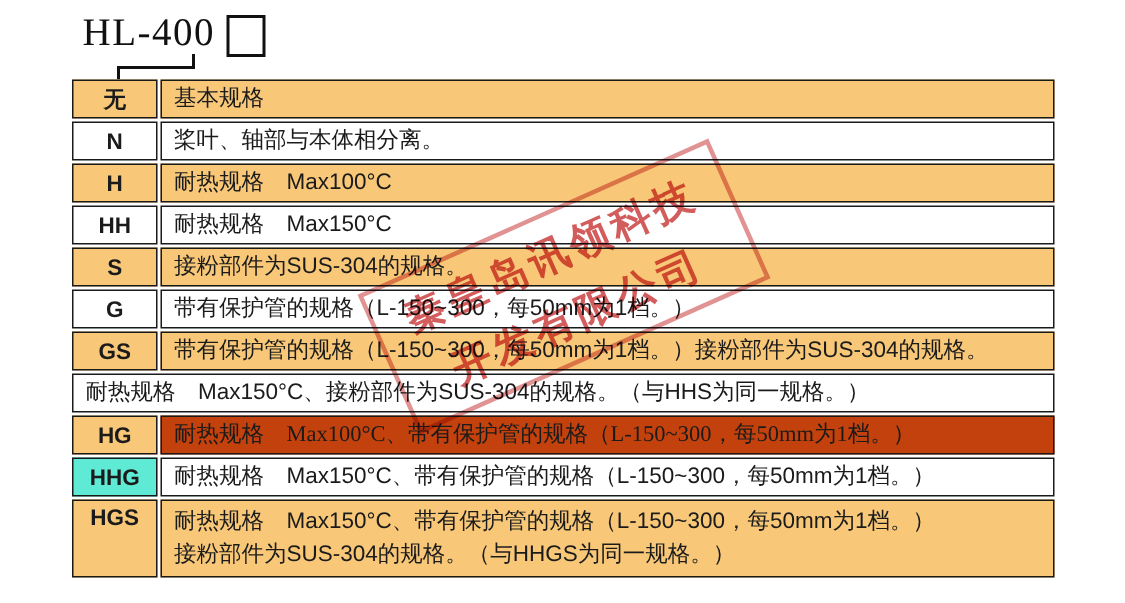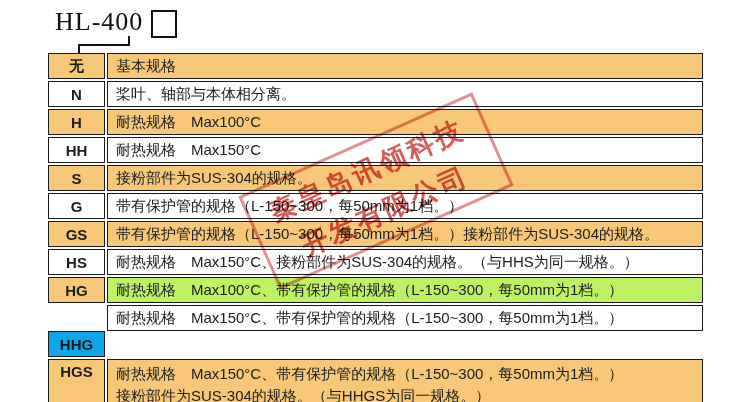--- a/index.html
+++ b/index.html
@@ -123,29 +123,28 @@
       </div>
       <div class="row">
         <div class="cell code" style="background: rgb(255, 255, 255);">G</div>
         <div class="cell desc" style="background: rgb(255, 255, 255);">带有保护管的规格（L-150~300，每50mm为1档。）</div>
       </div>
       <div class="row">
         <div class="cell code" style="background: rgb(248, 200, 120);">GS</div>
         <div class="cell desc" style="background: rgb(248, 200, 120);">带有保护管的规格（L-150~300，每50mm为1档。）接粉部件为SUS-304的规格。</div>
       </div>
       <div class="row">
-        <div class="cell code" style="background: rgb(255, 255, 255);">HS</div>
         <div class="cell desc" style="background: rgb(255, 255, 255);">耐热规格　Max150°C、接粉部件为SUS-304的规格。（与HHS为同一规格。）</div>
       </div>
       <div class="row">
         <div class="cell code" style="background: rgb(248, 200, 120);">HG</div>
-        <div class="cell desc" style="background: #bef264;">耐热规格　Max100°C、带有保护管的规格（L-150~300，每50mm为1档。）</div>
+        <div class="cell desc" style="background: #c2410c; font-family: Liberation Serif, serif;">耐热规格　Max100°C、带有保护管的规格（L-150~300，每50mm为1档。）</div>
       </div>
       <div class="row">
-        <div class="cell code" style="background: #0ea5e9; margin-top: 26px;">HHG</div>
+        <div class="cell code" style="background: #5eead4;">HHG</div>
         <div class="cell desc" style="background: rgb(255, 255, 255);">耐热规格　Max150°C、带有保护管的规格（L-150~300，每50mm为1档。）</div>
       </div>
       <div class="row tall">
         <div class="cell code" style="background: rgb(248, 200, 120);">HGS</div>
         <div class="cell desc" style="background: rgb(248, 200, 120);">耐热规格　Max150°C、带有保护管的规格（L-150~300，每50mm为1档。）
 接粉部件为SUS-304的规格。（与HHGS为同一规格。）</div>
       </div>
     </div>
 
   <div class="watermark">

